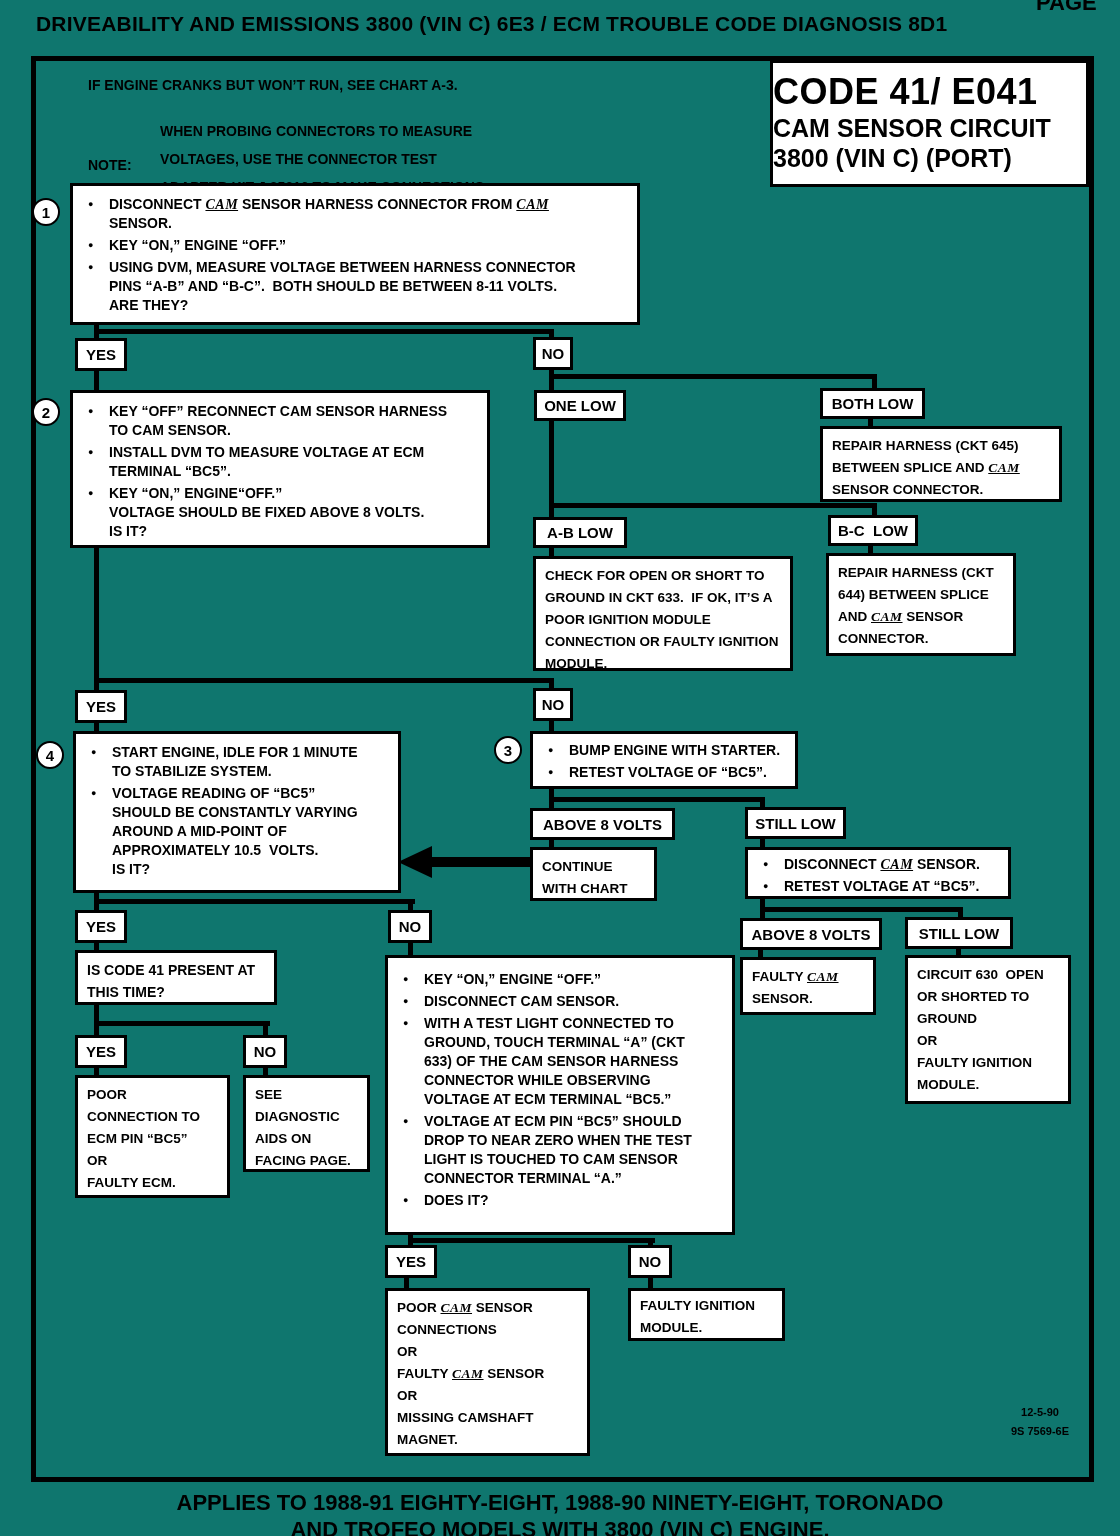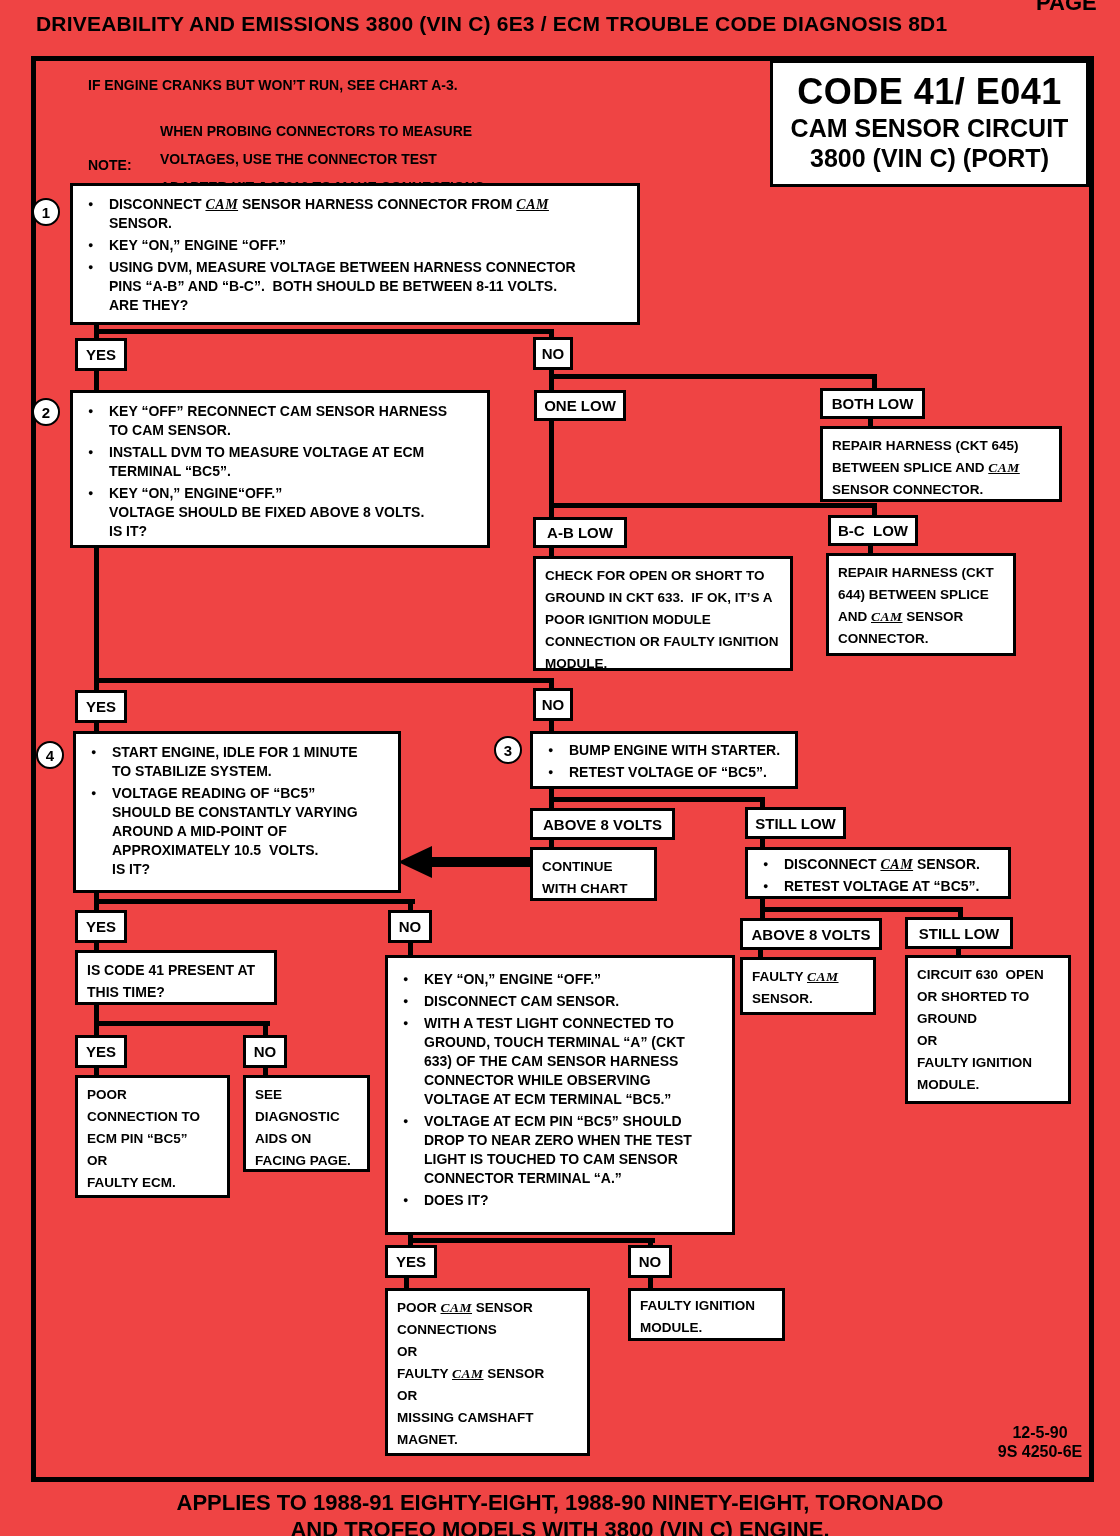--- a/index.html
+++ b/index.html
@@ -1,41 +1,41 @@
 <!DOCTYPE html>
 <html><head>
 <meta charset="utf-8">
 <style>
   * { margin:0; padding:0; box-sizing:border-box; }
   html,body { background:#e8e8e8; }
   body { font-family:"Liberation Sans", sans-serif; font-weight:bold; color:#000; }
-  .page { position:relative; width:1120px; height:1536px; background:#ef4444; overflow:hidden; margin:0 auto; }
+  .page { position:relative; width:1120px; height:1536px; background:#0f766e; overflow:hidden; margin:0 auto; }
   .abs { position:absolute; }
   .txt { white-space:pre-wrap; }
   .cam { font-style:italic; text-decoration:underline; font-family:"Liberation Serif", serif; font-weight:bold; letter-spacing:0.5px; }
   .page-header { left:36px; top:12px; font-size:21px; letter-spacing:0.2px; white-space:nowrap; }
   .corner-page { left:1036px; top:-10px; font-size:22px; }
   .outer-border { left:31px; top:56px; width:1063px; height:1426px; border:5px solid #000; }
   .box { position:absolute; border:3px solid #000; background:#fff; }
   .label-box { position:absolute; border:3px solid #000; background:#fff; display:flex; align-items:center; justify-content:center; font-size:15px; }
   .line { position:absolute; background:#000; }
   .circle { position:absolute; width:28px; height:28px; border:2.5px solid #000; border-radius:50%; display:flex; align-items:center; justify-content:center; font-size:15px; background:#fff; }
   .step-box { padding:9px 12px 6px 12px; font-size:14px; line-height:19px; }
   .bullets { display:flex; flex-direction:column; gap:3px; }
   .bullet-row { display:flex; }
   .bullet { flex:0 0 24px; font-size:9px; line-height:19px; padding-left:3px; }
   .bullet-text { flex:1; white-space:pre-wrap; }
   .txtbox { padding:6px 9px; font-size:13.5px; line-height:22px; }
-  .title-block { text-align:center; padding-top:8px; }
+  .title-block { text-align:left; padding-top:8px; }
   .title-code { font-size:36px; line-height:42px; letter-spacing:0.5px; }
   .title-sub { font-size:25px; line-height:30px; }
   .note-label { left:88px; top:117px; font-size:14px;margin-top:40px; }
   .note-text { left:160px; top:117px; font-size:14px; line-height:28px; }
   .crank-note { left:88px; top:77px; font-size:14px; }
-  .doc-num { left:985px; top:1403px; width:110px; text-align:center; font-size:16px; line-height:19px;margin-top:20px; }
+  .doc-num { left:985px; top:1403px; width:110px; text-align:center; font-size:11px; line-height:19px; }
   .footer { left:0; top:1489px; width:1120px; text-align:center; font-size:22px; line-height:27px; white-space:pre-line; }
   .arrow-head { position:absolute; width:0; height:0; border-top:16px solid transparent; border-bottom:16px solid transparent; border-right:34px solid #000; }
 </style>
 </head>
 <body>
 
 <div class="page">
 
   <div class="abs corner-page">PAGE</div>
   <div class="abs page-header">DRIVEABILITY AND EMISSIONS  3800  (VIN C)  6E3   /  ECM TROUBLE CODE DIAGNOSIS  8D1</div>
@@ -366,19 +366,19 @@
   </div>
 
   <div class="line" style="left:648px;top:1278px;width:5px;height:11px"></div>
   <div class="box txtbox" style="left:628px;top:1288px;width:157px;height:53px;padding-top:4px">
     <div class="txt">FAULTY IGNITION
 MODULE.</div>
   </div>
 
   <div class="abs doc-num">
     <div>12-5-90</div>
-    <div>9S 4250-6E</div>
+    <div>9S 7569-6E</div>
   </div>
 
   <div class="abs footer">APPLIES TO 1988-91 EIGHTY-EIGHT, 1988-90 NINETY-EIGHT, TORONADO
 AND TROFEO MODELS WITH 3800 (VIN C)  ENGINE.</div>
 
 </div>
 
 </body></html>

